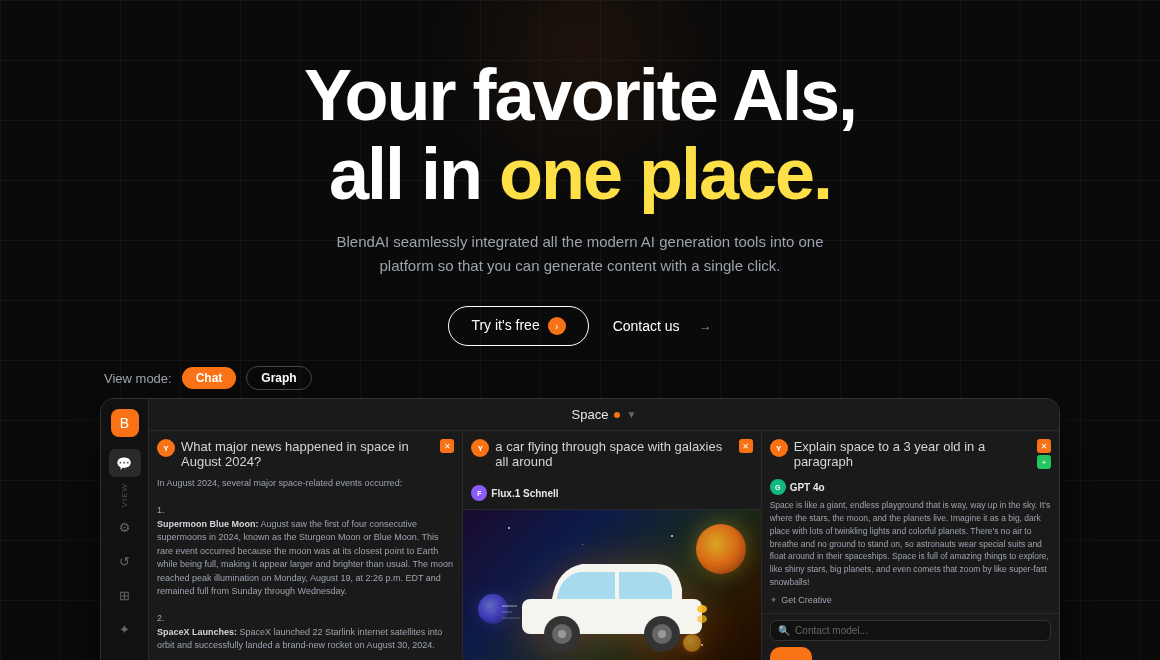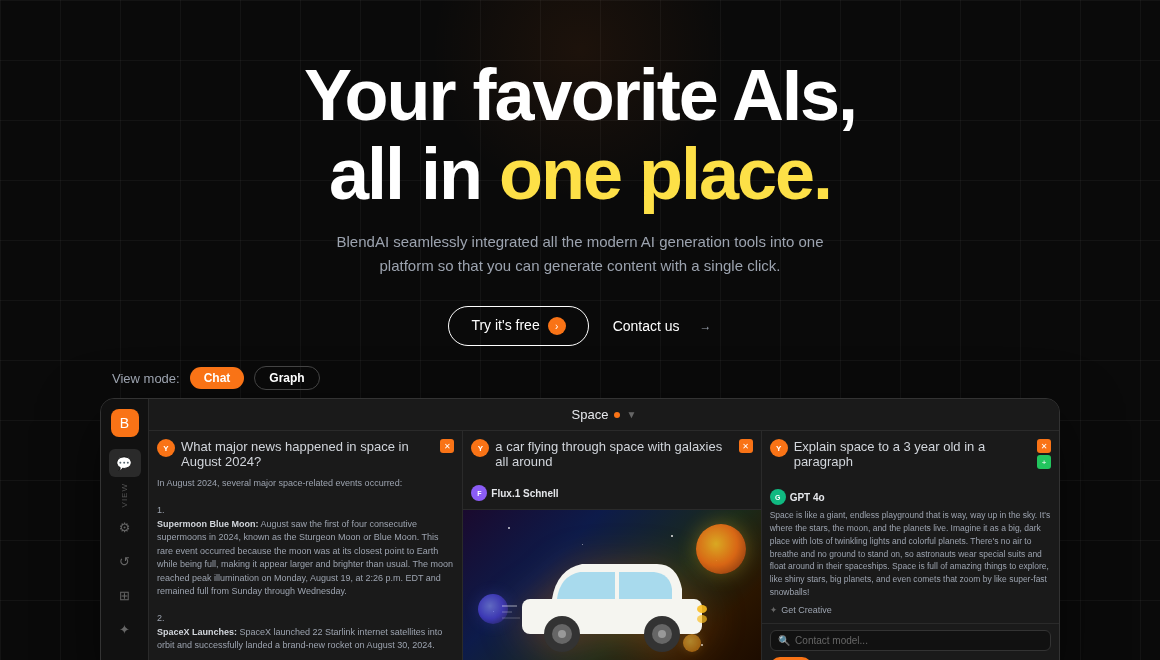--- a/index.html
+++ b/index.html
@@ -114,21 +114,20 @@
       display: flex;
       align-items: center;
       gap: 10px;
       margin-bottom: 8px;
       padding-left: 4px;
     }
 
     .view-mode-label {
       font-size: 13px;
       color: #9ca3af;
-      margin-left: 8px;
     }
 
     .view-mode-btn {
       padding: 4px 14px;
       border-radius: 20px;
       font-size: 12px;
       font-weight: 600;
       cursor: pointer;
       border: none;
       text-align: center;
@@ -593,21 +592,21 @@
 
           <div class="right-chat">
             <div class="chat-user-msg">
               <div class="user-avatar">Y</div>
               <span class="msg-text">Explain space to a 3 year old in a paragraph</span>
               <div style="display:flex;flex-direction:column;gap:2px;">
                 <div class="close-btn" style="background:#f97316;">✕</div>
                 <div class="close-btn" style="background:#22c55e;">+</div>
               </div>
             </div>
-            <div class="ai-name" style="margin-top:20px;margin-bottom:4px;">
+            <div class="ai-name" style="margin-top:10px;margin-bottom:4px;">
               <div class="ai-avatar gpt">G</div>
               <span style="font-size:10px;color:#e5e7eb;font-weight:600;">GPT 4o</span>
             </div>
             <div class="ai-text" style="font-size:8.5px;line-height:1.5;color:#9ca3af;">Space is like a giant, endless playground that is way, way up in the sky. It's where the stars, the moon, and the planets live. Imagine it as a big, dark place with lots of twinkling lights and colorful planets. There's no air to breathe and no ground to stand on, so astronauts wear special suits and float around in their spaceships. Space is full of amazing things to explore, like shiny stars, big planets, and even comets that zoom by like super-fast snowballs!</div>
             <div style="display:flex;align-items:center;gap:4px;margin-top:6px;">
               <span style="font-size:9px;color:#666;">✦</span>
               <span style="font-size:9px;color:#9ca3af;">Get Creative</span>
             </div>
           </div>
 

